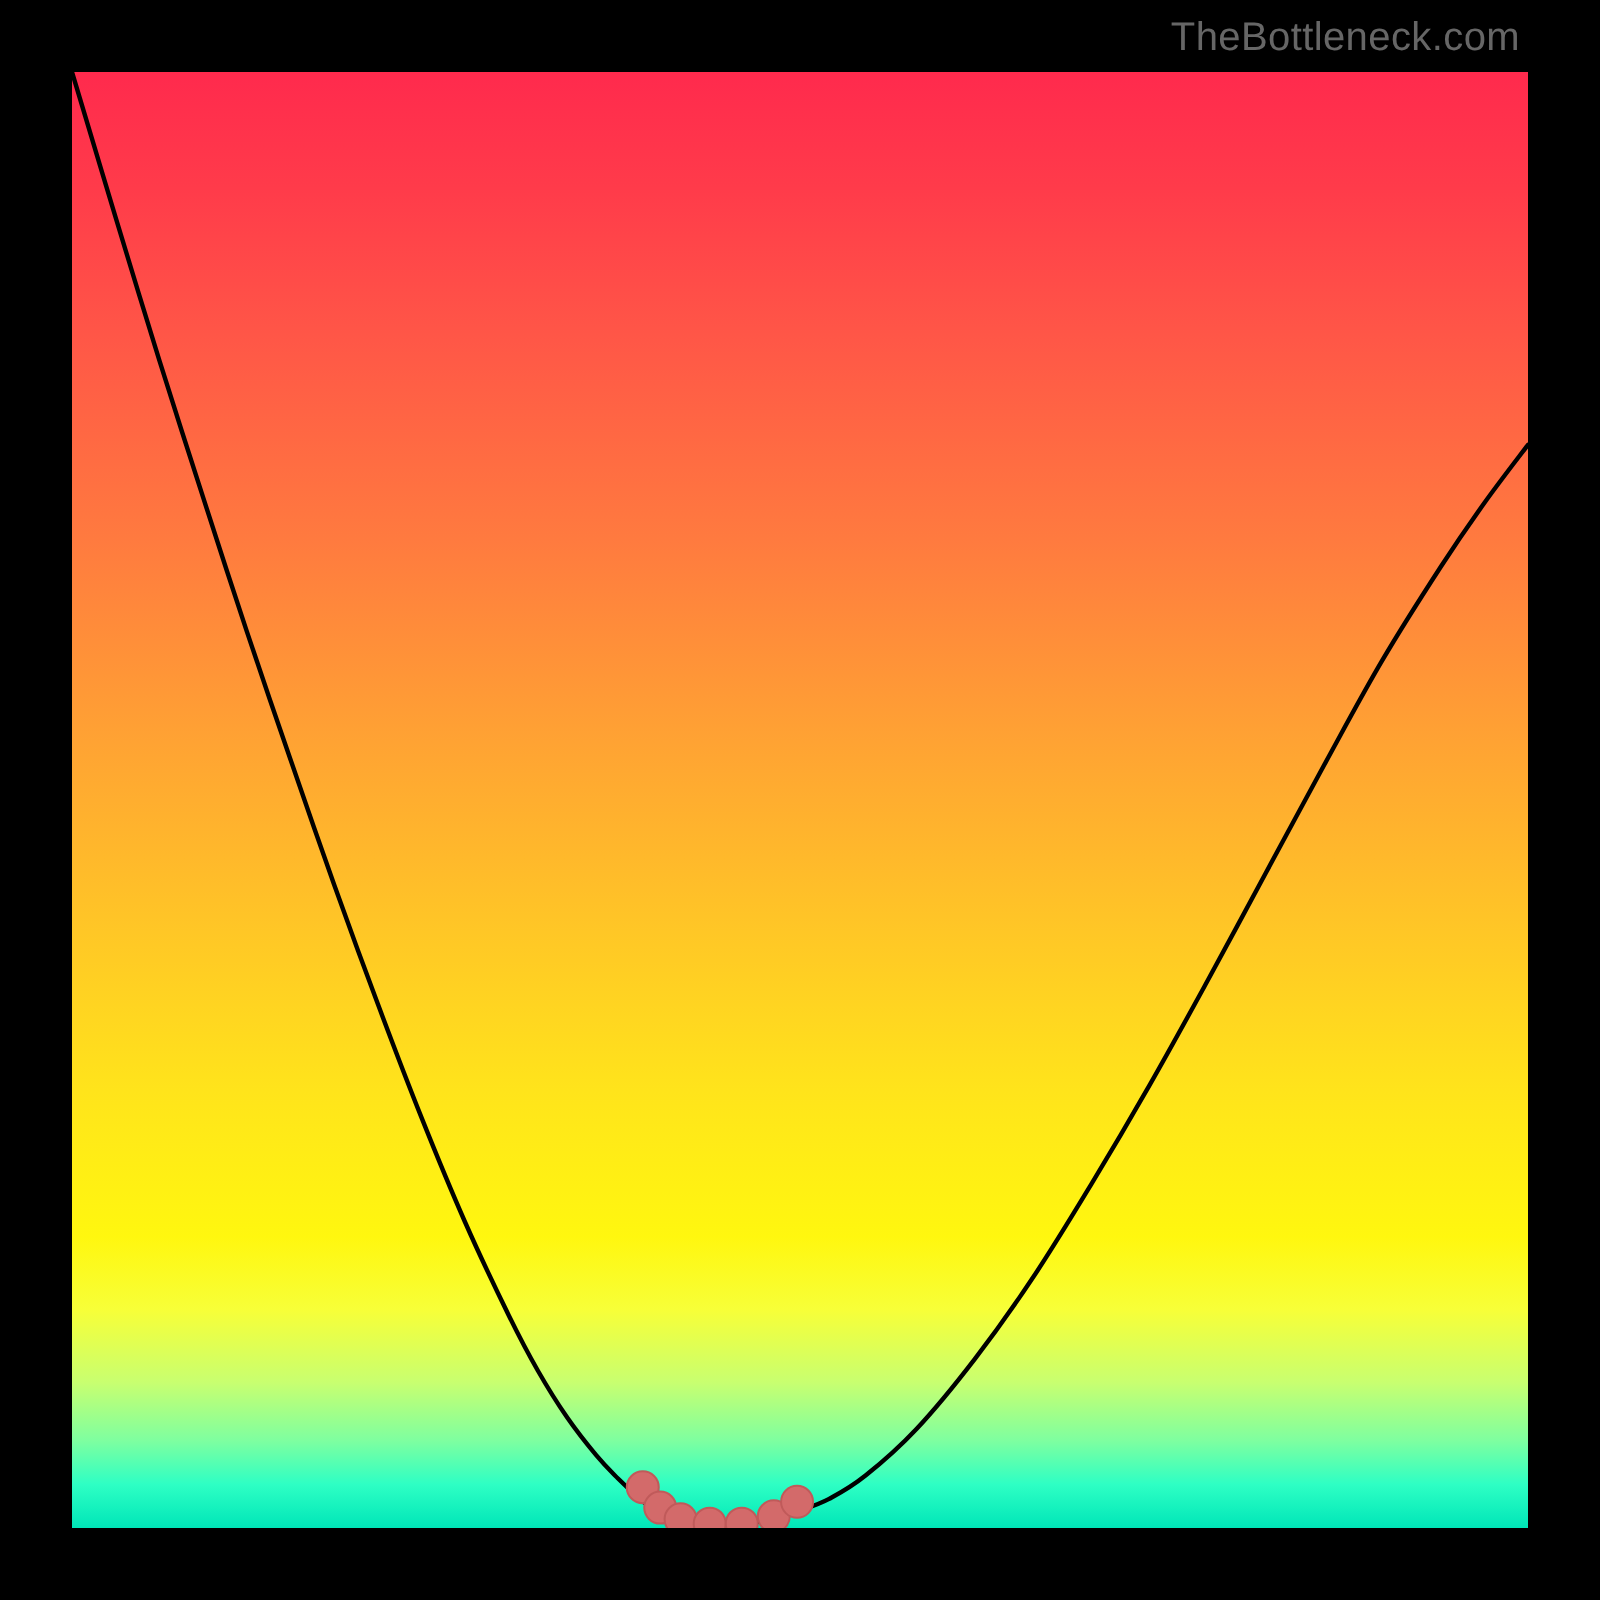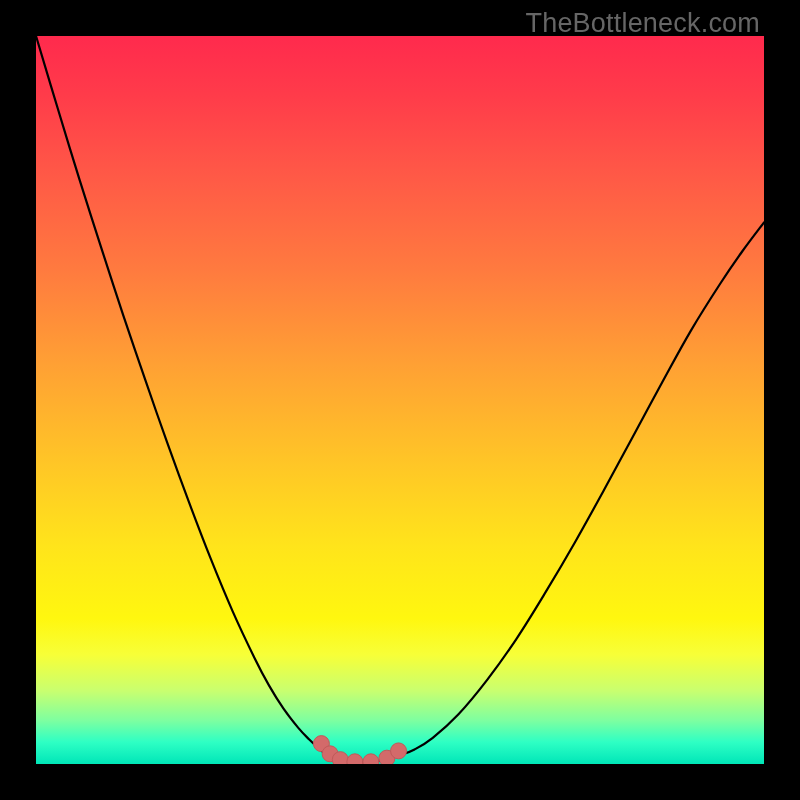--- a/index.html
+++ b/index.html
@@ -33,21 +33,21 @@
       #7effa0 94%,
       #2effc4 97%,
       #00e6b8 100%
     );
   }
 
   .credit {
     position: absolute;
     top: 8px;
     right: 40px;
-    font-size: 27px;
+    font-size: 20px;
     color: #666;
     font-weight: 500;
     letter-spacing: 0.2px;
   }
 
   svg.curve {
     position: absolute;
     top: 0; left: 0;
     width: 728px; height: 728px;
     display: block;

